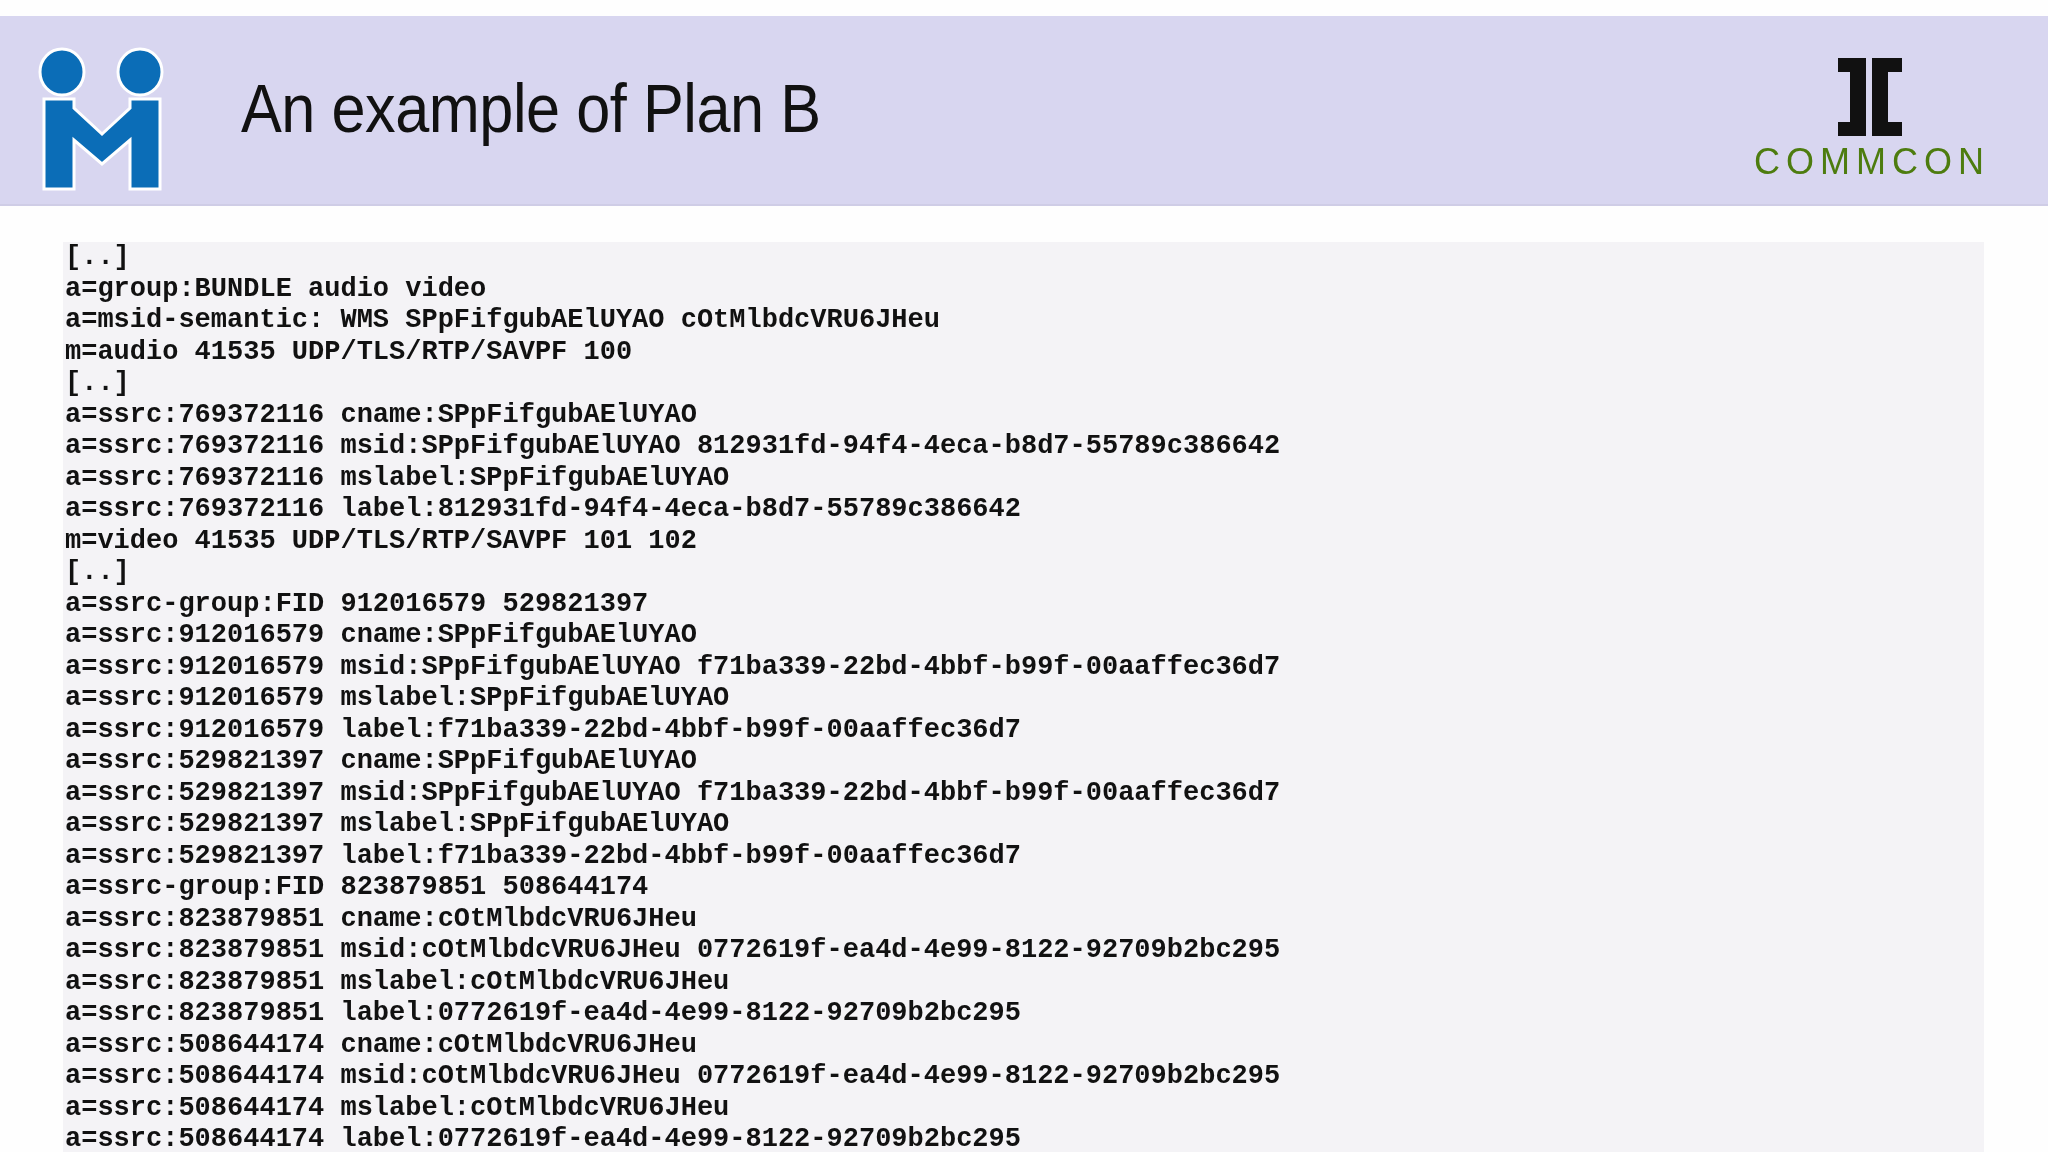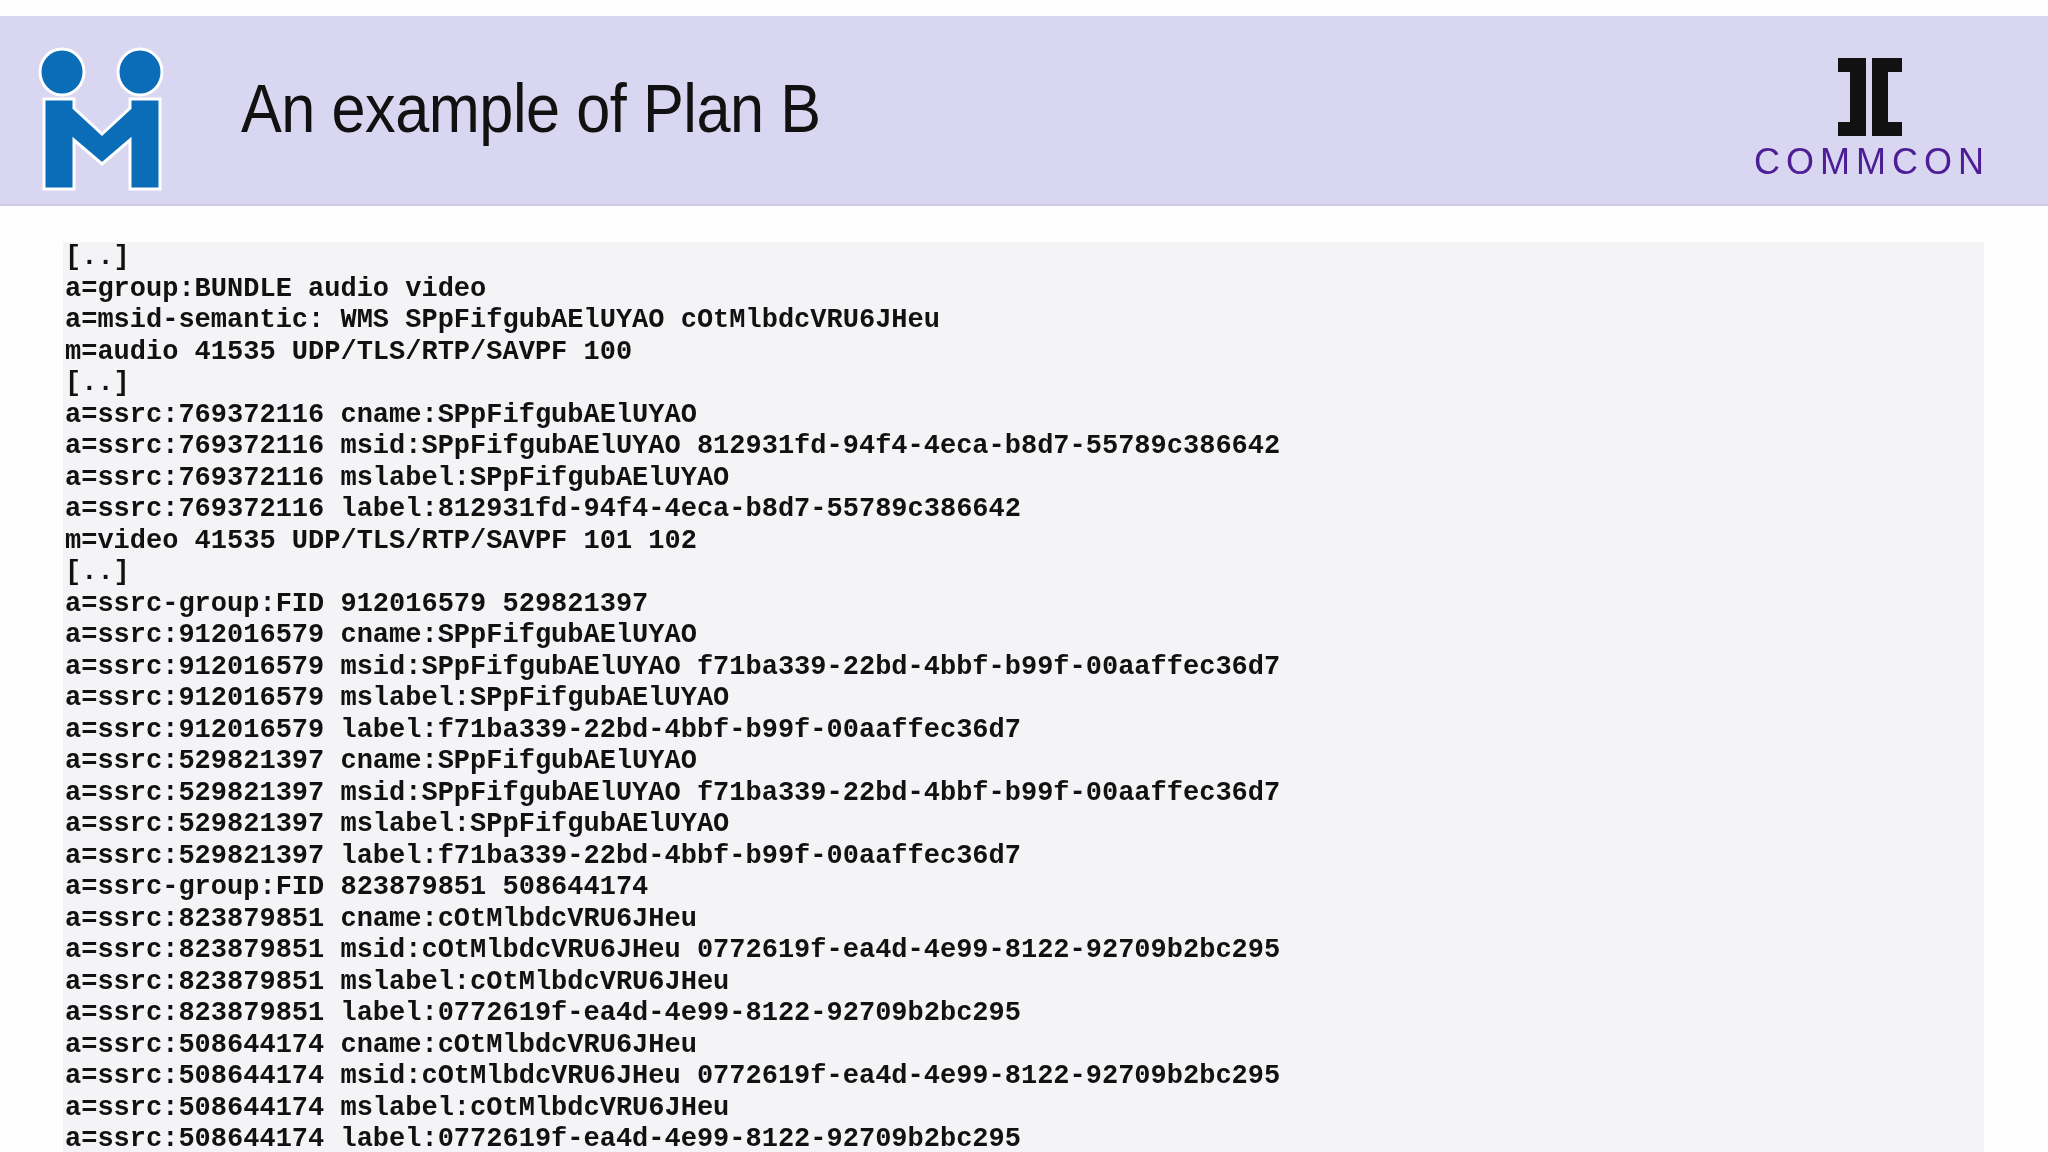--- a/index.html
+++ b/index.html
@@ -18,21 +18,21 @@
     .title {
       position: absolute; left: 241px; top: 52px;
       font-size: 68px; line-height: 80px; color: #111;
       transform: scaleX(0.9); transform-origin: left center;
       white-space: nowrap; letter-spacing: -0.5px;
     }
     .logo-right { position: absolute; left: 1750px; top: 38px; width: 240px; height: 125px; }
     .brand-mark { position: absolute; left: 88px; top: 4px; width: 64px; height: 78px; }
     .brand-text {
       position: absolute; left: 4px; top: 88px; width: 236px;
-      font-size: 36px; line-height: 40px; color: #4c1d95;
+      font-size: 36px; line-height: 40px; color: #4d7c0f;
       letter-spacing: 6px; font-weight: normal; white-space: nowrap;
     }
     .code-block {
       position: absolute; left: 63px; top: 242px; width: 1921px; height: 910px;
       background: #f4f3f6;
     }
     .code-lines {
       position: absolute; left: 2px; top: 0px;
       font-family: "Liberation Mono", monospace; font-weight: bold;
       font-size: 27px; line-height: 31.5px; color: #111;

